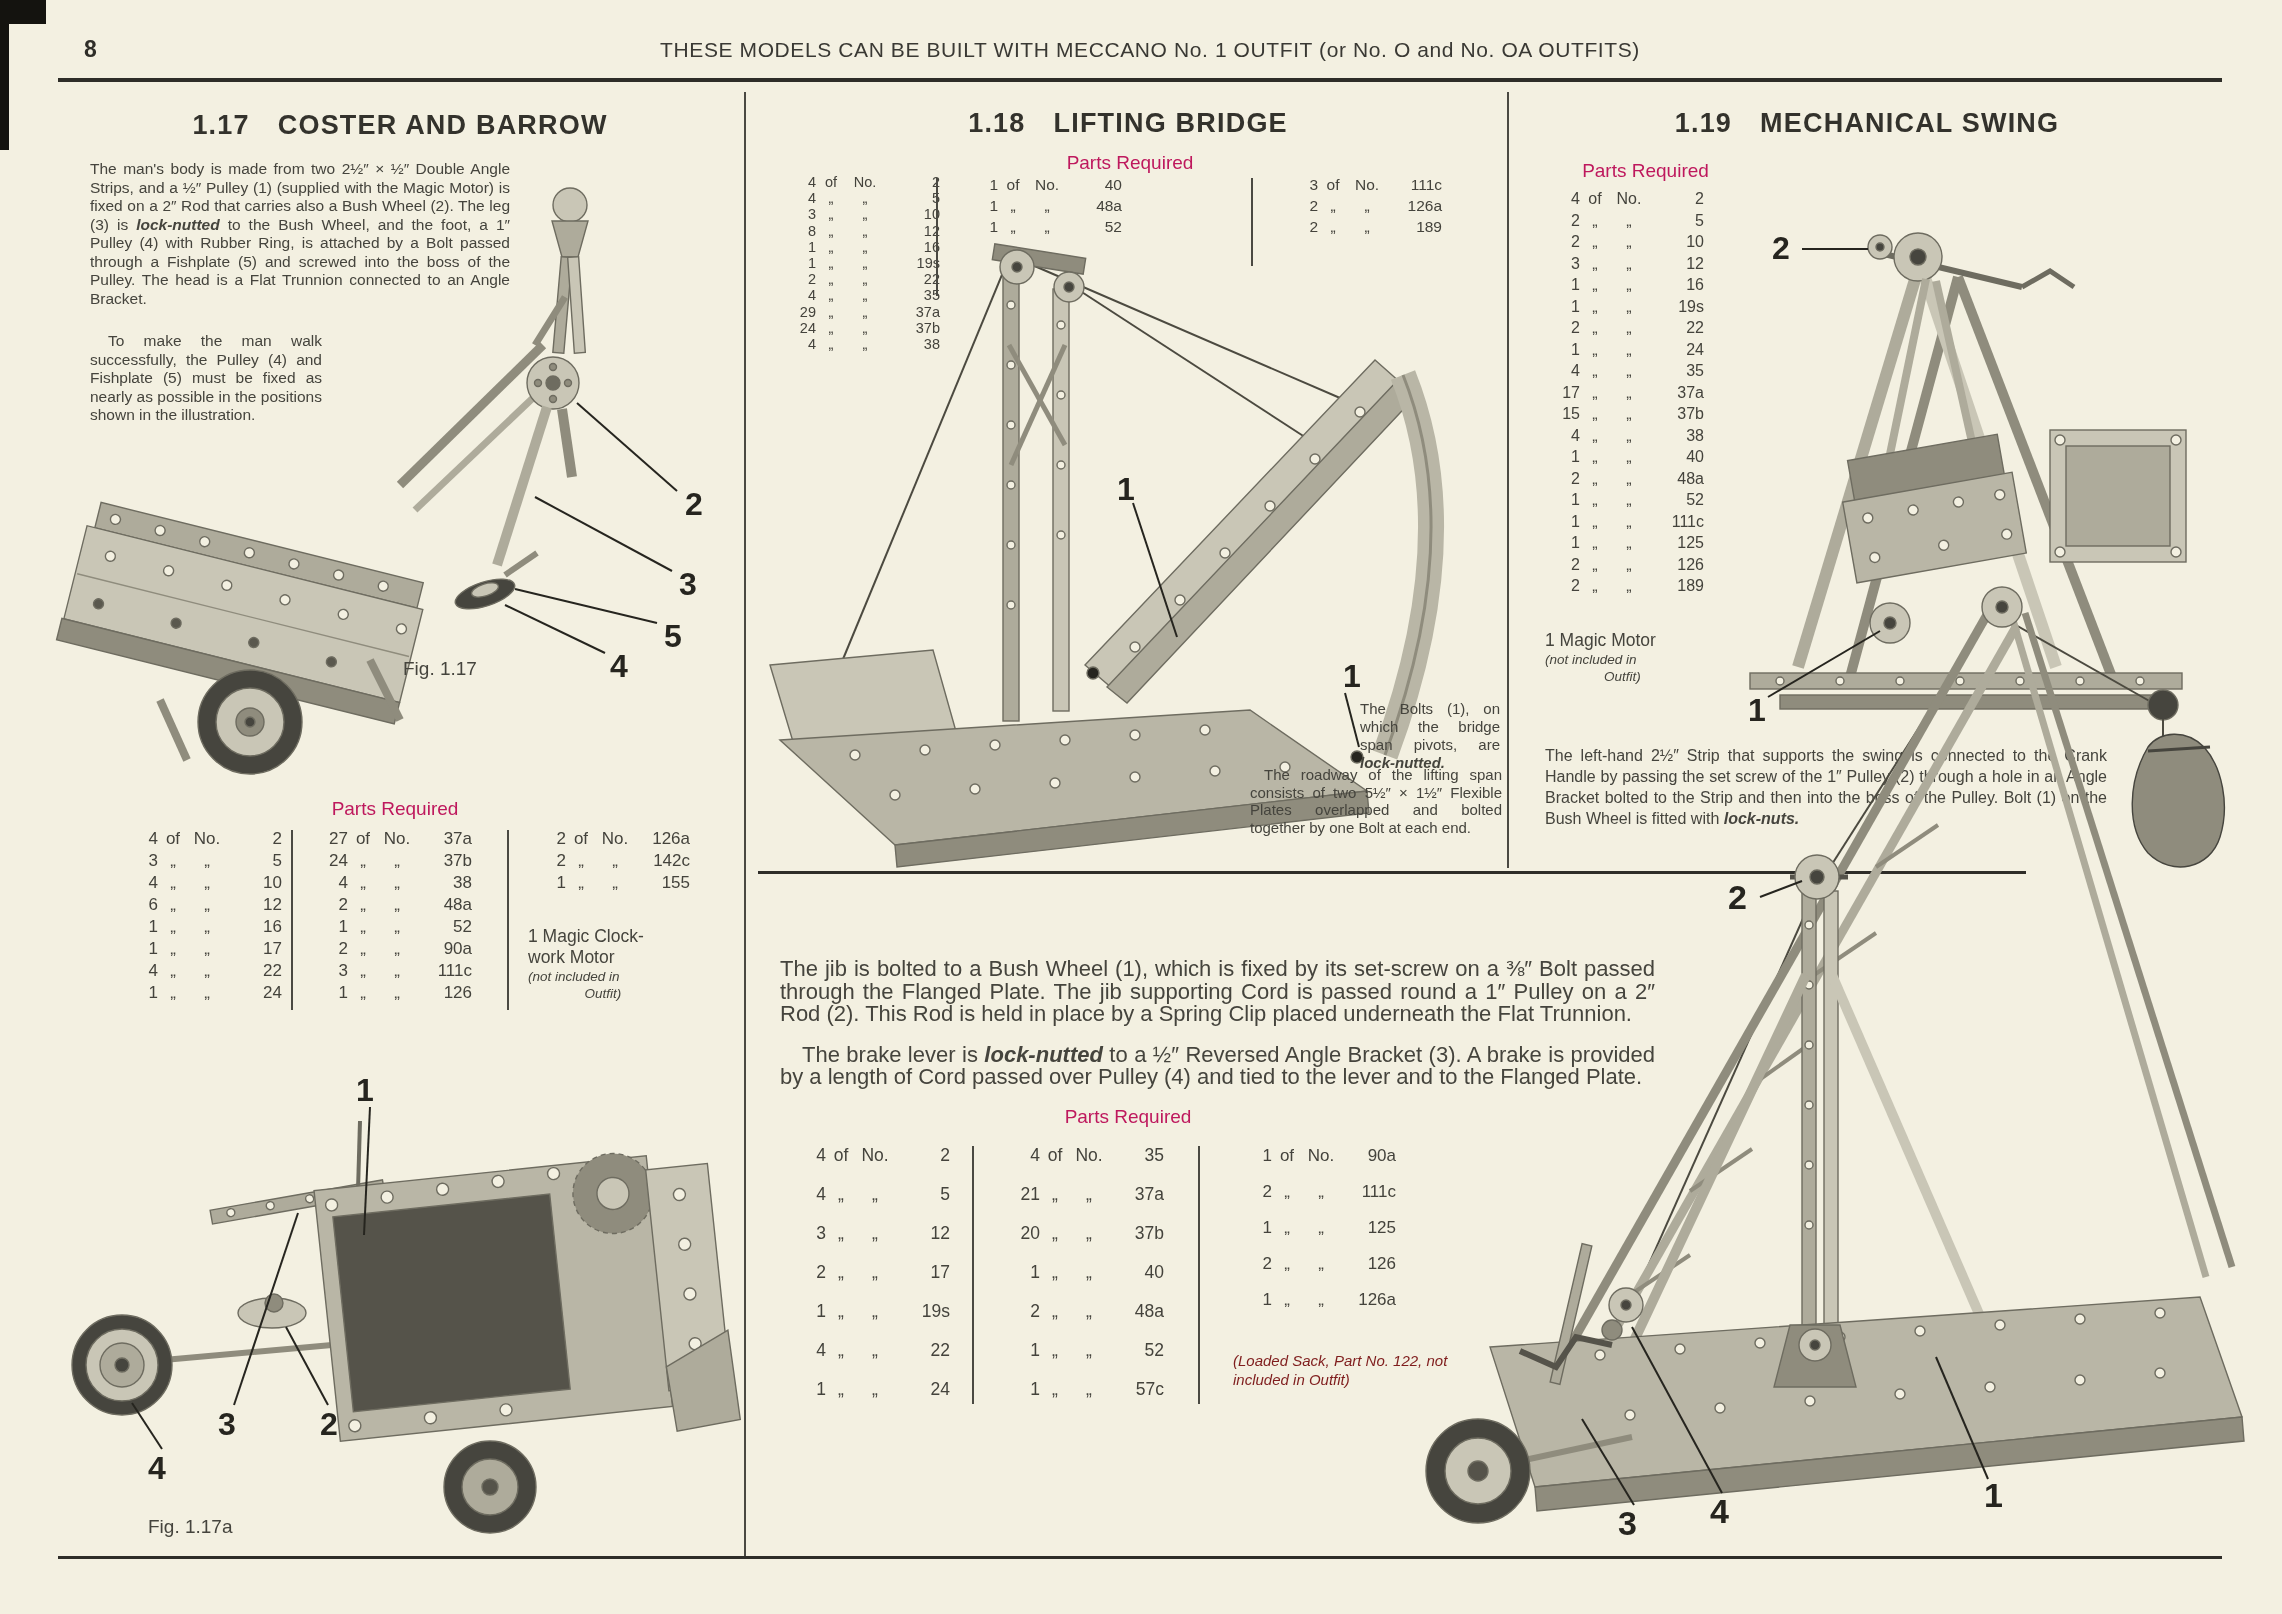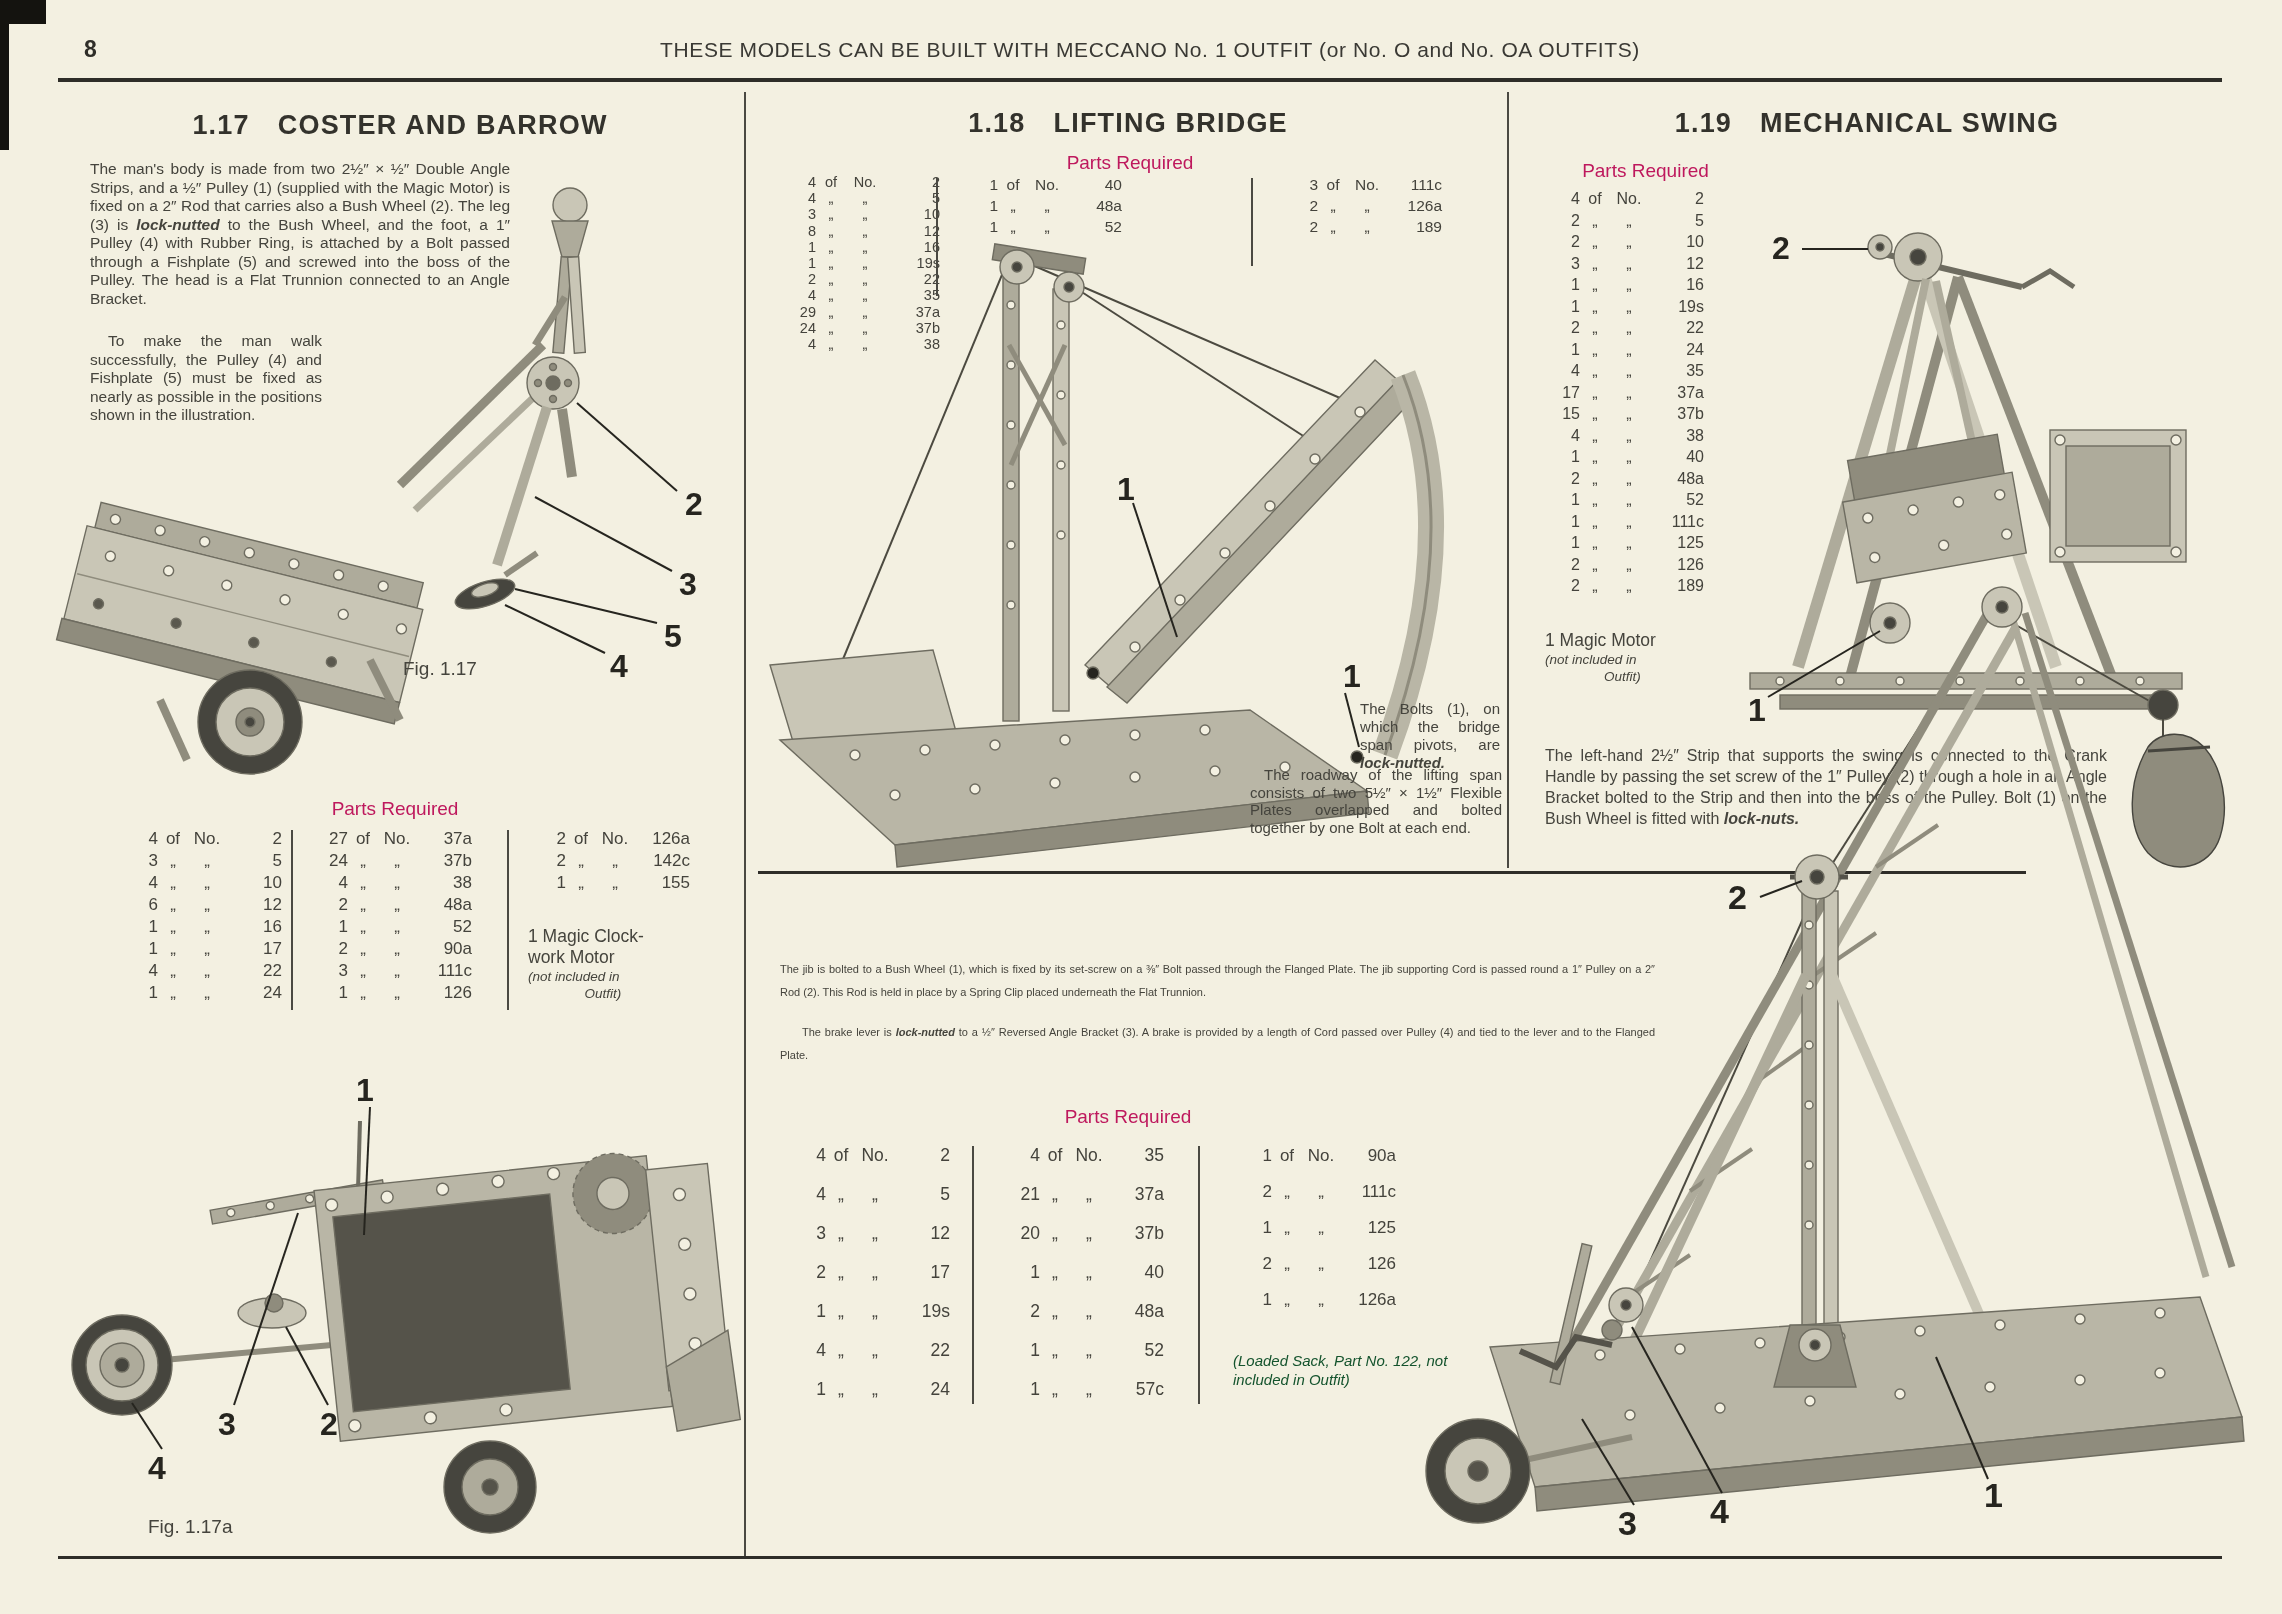--- a/index.html
+++ b/index.html
@@ -30,21 +30,21 @@
   .t17{font-size:17px;line-height:22px;}
   .t18{font-size:14.5px;line-height:16.2px;}
   .t18b{font-size:15.5px;line-height:21px;}
   .t19{font-size:16px;line-height:21.5px;}
   .t20{font-size:17.5px;line-height:39px;}
   .t20c{font-size:17px;line-height:36px;}
   .motor-note{position:absolute;color:#45443d;}
   .motor-note .l1{font-size:17.5px;}
   .motor-note .l2{font-size:13.5px;font-style:italic;line-height:17px;}
   .motor-note .outfit{text-align:center;}
-  .sack-note{position:absolute;font-size:15px;font-style:italic;color:#14532d;line-height:18.5px;}
+  .sack-note{position:absolute;font-size:15px;font-style:italic;color:#7f1d1d;line-height:18.5px;}
   svg{position:absolute;overflow:visible;}
   svg text{font-family:"Liberation Sans",sans-serif;fill:#26251f;font-weight:bold;}
   svg .figlabel{font-weight:normal;fill:#45443d;}
   svg .leader{stroke:#26251f;stroke-width:2;}
   svg .metal{stroke:#6e6c60;stroke-width:1.4;}
   svg .cord{stroke:#4c4a40;stroke-width:2;fill:none;}
 </style>
 </head>
 <body>
 
@@ -663,21 +663,21 @@
     <g>
       <line class="leader" x1="82" y1="54" x2="148" y2="54"></line>
       <line class="leader" x1="48" y1="502" x2="160" y2="436"></line>
     </g>
     <text x="52" y="64" font-size="32">2</text>
     <text x="28" y="526" font-size="32">1</text>
   </svg>
 
   <div class="para" style="left:1545px;top:745px;width:562px;font-size:16px;line-height:21px;"><span>The left-hand 2½″ Strip that supports the swing is connected to the Crank Handle by passing the set screw of the 1″ Pulley (2) through a hole in an Angle Bracket bolted to the Strip and then into the boss of the Pulley. Bolt (1) on the Bush Wheel is fitted with </span><span class="bi">lock-nuts.</span></div>
 
-  <div class="para" style="left:780px;top:958px;width:875px;font-size:11px;line-height:22.5px;">
+  <div class="para" style="left:780px;top:958px;width:875px;font-size:22px;line-height:22.5px;">
     <p><span>The jib is bolted to a Bush Wheel (1), which is fixed by its set-screw on a ⅜″ Bolt passed through the Flanged Plate. The jib supporting Cord is passed round a 1″ Pulley on a 2″ Rod (2). This Rod is held in place by a Spring Clip placed underneath the Flat Trunnion.</span></p>
     <p><span>The brake lever is </span><span class="bi">lock-nutted</span><span> to a ½″ Reversed Angle Bracket (3). A brake is provided by a length of Cord passed over Pulley (4) and tied to the lever and to the Flanged Plate.</span></p>
   </div>
   <div class="parts-head" style="left:1033px;top:1106px;width:190px;">Parts Required</div>
   <div class="ptable t20" style="left:796px;top:1136px;">
       <div class="prow">
         <span class="pcell c0">4</span>
         <span class="pcell c1">of</span>
         <span class="pcell c2">No.</span>
         <span class="pcell c3">2</span>

